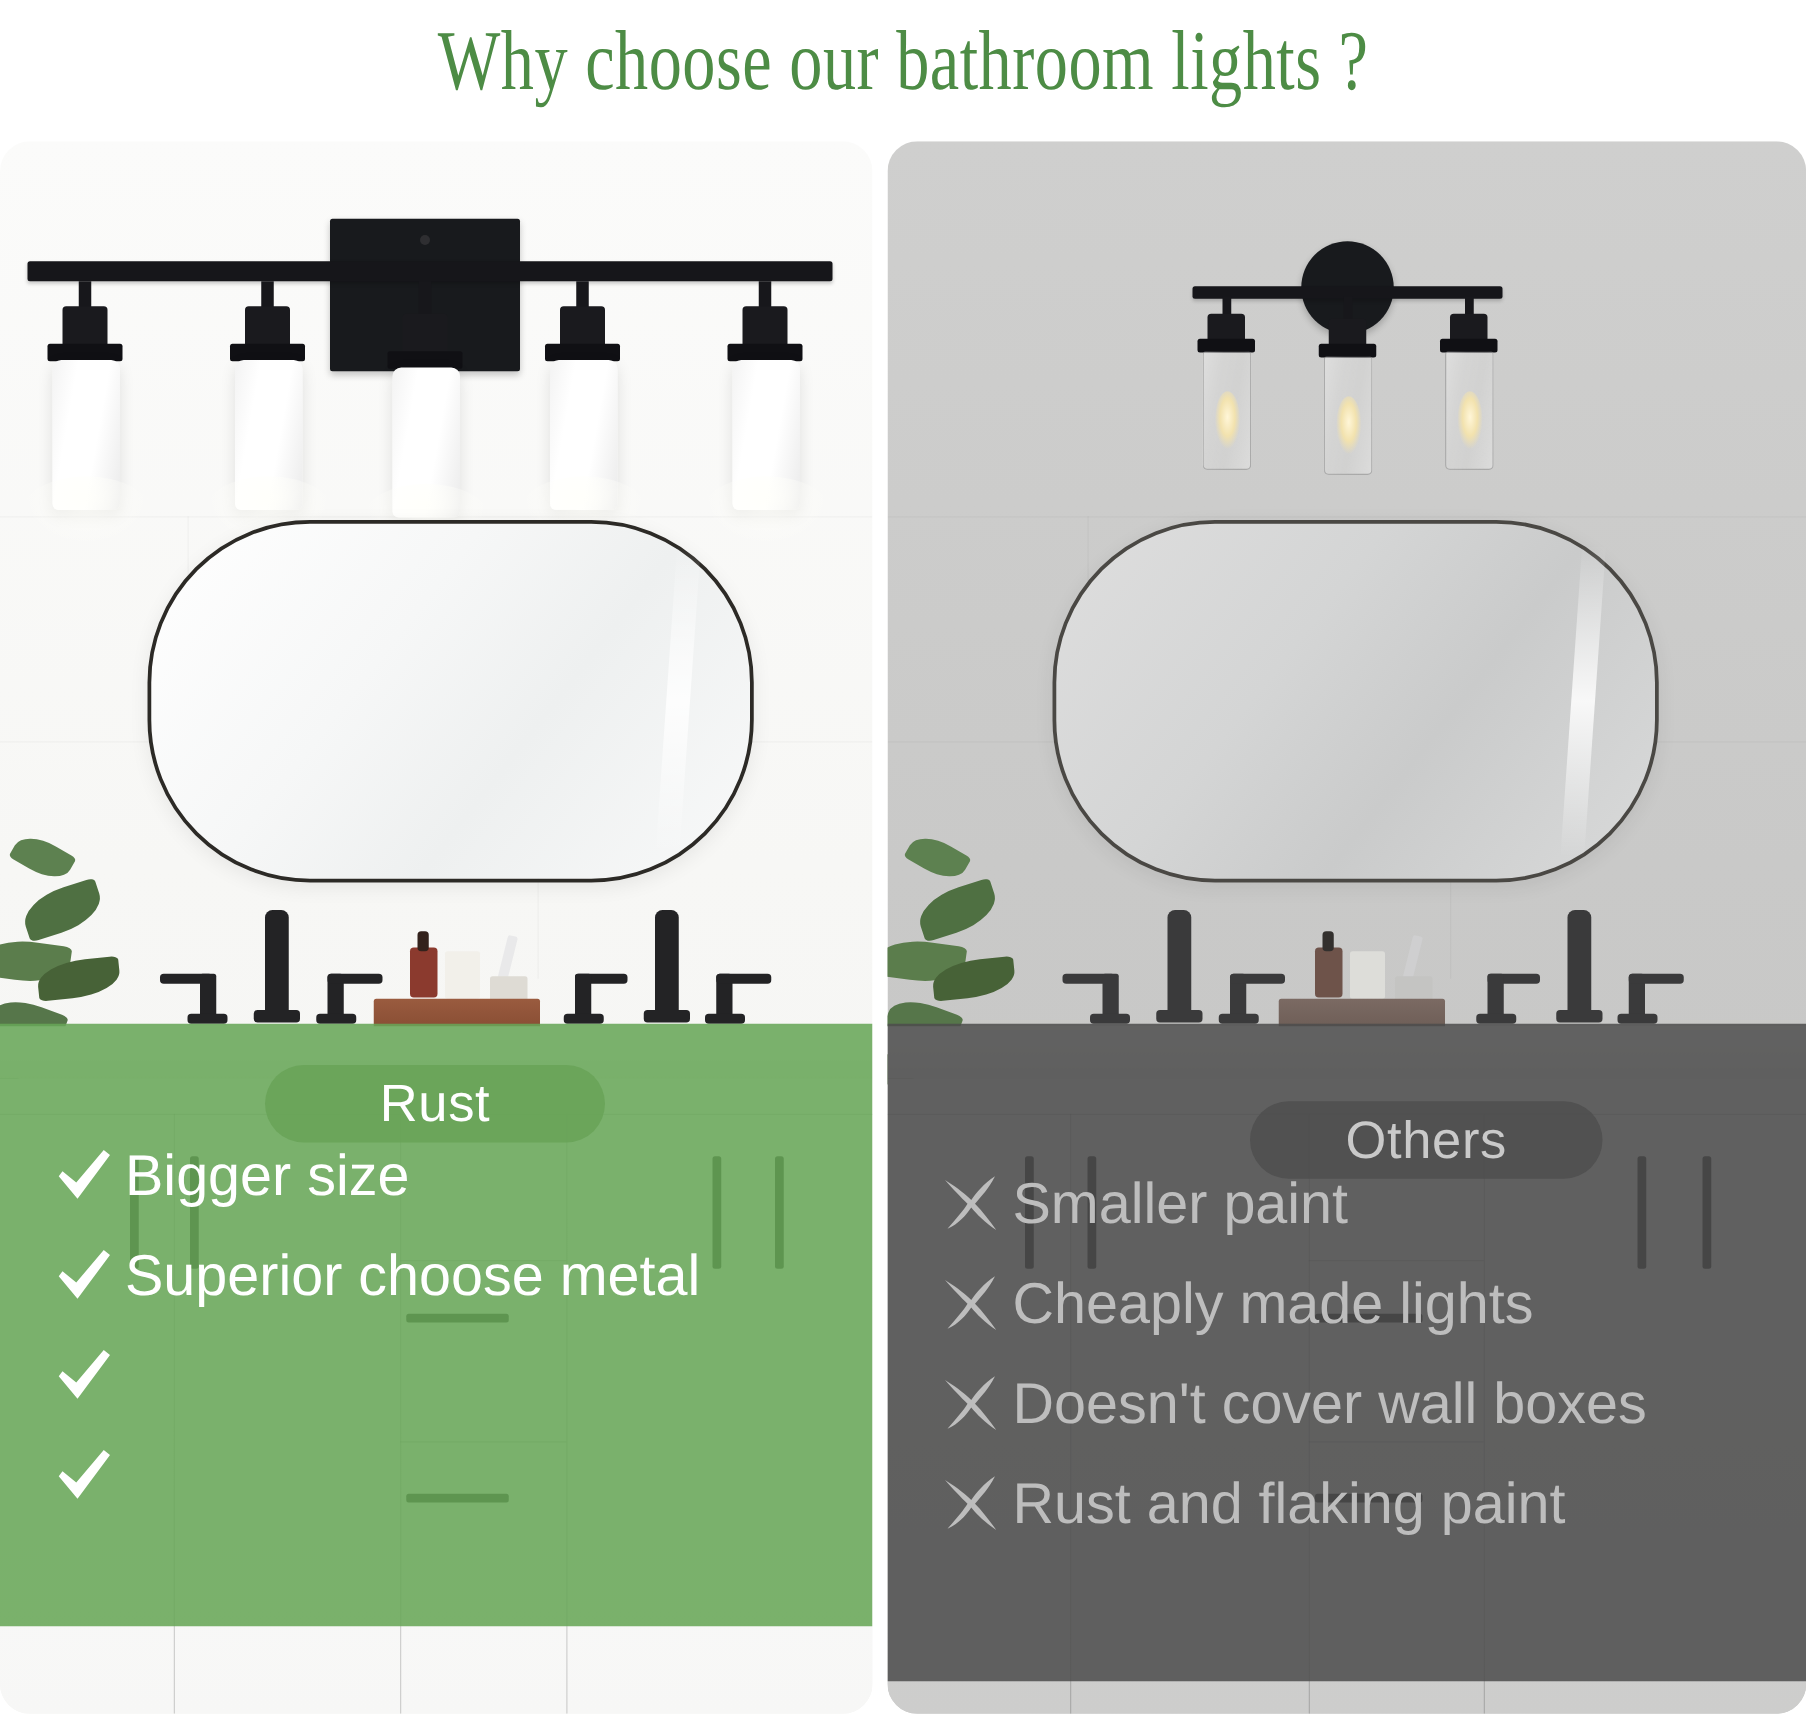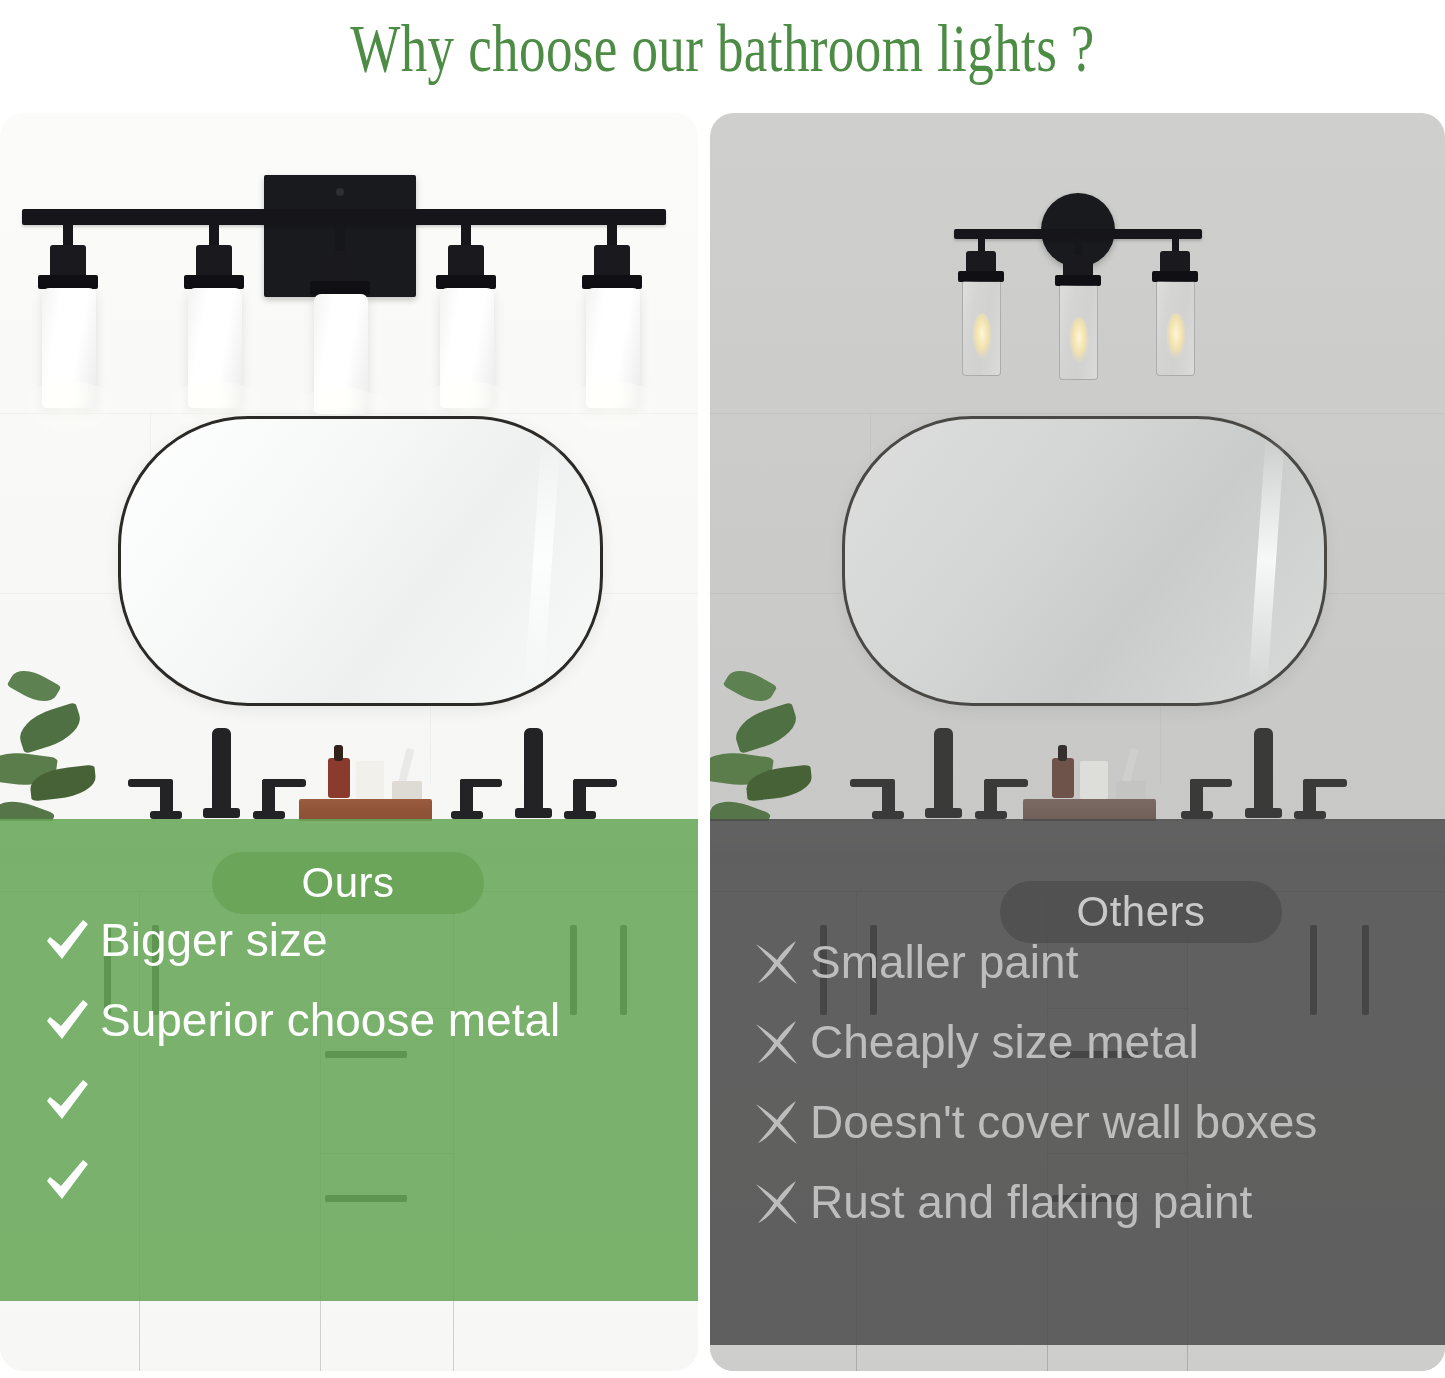--- a/index.html
+++ b/index.html
@@ -272,21 +272,21 @@
         <div class="feat-row">
           <span class="feat-icon">
             <svg width="48" height="44" viewBox="0 0 48 44">
               <path d="M4 23 L7 19 L18 28 L40 2 L45 6 L19 41 Z" fill="#ffffff"></path>
             </svg>
           </span>
         </div>
       </div>
     </div>
 
-    <div class="badge badge-ours" style="left:212px;top:739px;width:272px;">Ours</div>
+    <div class="badge badge-ours" style="left:212px;top:739px;width:272px;">Rust</div>
   </div>
 
   <div class="panel panel-right">
     <div class="scene scene-right">
 
       <div class="tile-seam" style="left:0;top:300px;width:735px;"></div>
       <div class="tile-seam" style="left:0;top:480px;width:735px;"></div>
       <div class="tile-seam-v" style="left:160px;top:300px;height:180px;"></div>
       <div class="tile-seam-v" style="left:450px;top:480px;height:190px;"></div>
 
@@ -385,21 +385,21 @@
             </svg>
           </span>
           <span class="feat-label feat-label-others">Smaller paint</span>
         </div>
         <div class="feat-row">
           <span class="feat-icon">
             <svg width="48" height="46" viewBox="0 0 48 46">
               <path d="M3 5 C14 12 20 17 24 21 C28 15 34 8 43 2 C38 12 32 18 27 24 C33 30 39 38 44 45 C35 39 28 32 24 27 C20 33 14 40 5 44 C12 36 18 29 21 24 C16 19 9 12 3 5 Z" fill="#bdbdbd"></path>
             </svg>
           </span>
-          <span class="feat-label feat-label-others">Cheaply size metal</span>
+          <span class="feat-label feat-label-others">Cheaply made lights</span>
         </div>
         <div class="feat-row">
           <span class="feat-icon">
             <svg width="48" height="46" viewBox="0 0 48 46">
               <path d="M3 5 C14 12 20 17 24 21 C28 15 34 8 43 2 C38 12 32 18 27 24 C33 30 39 38 44 45 C35 39 28 32 24 27 C20 33 14 40 5 44 C12 36 18 29 21 24 C16 19 9 12 3 5 Z" fill="#bdbdbd"></path>
             </svg>
           </span>
           <span class="feat-label feat-label-others">Doesn't cover wall boxes</span>
         </div>
         <div class="feat-row">

